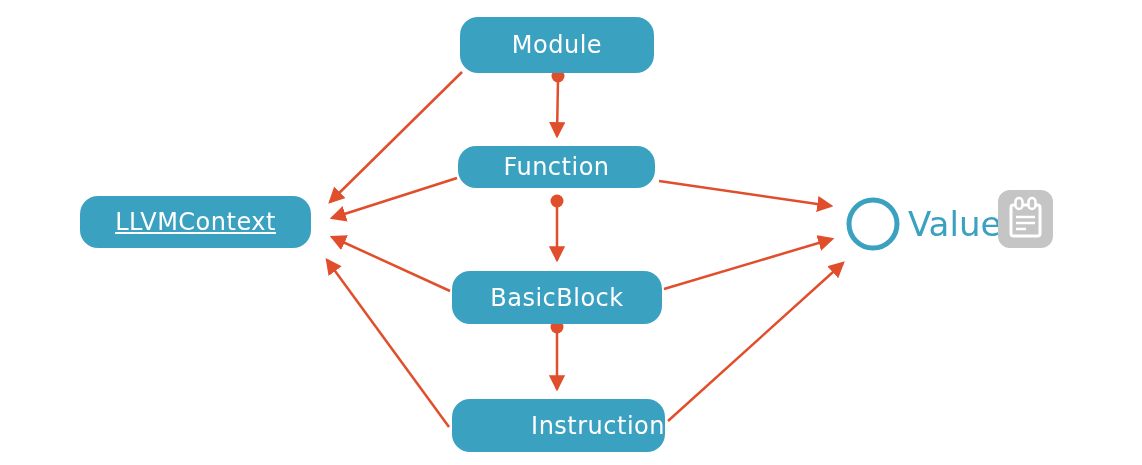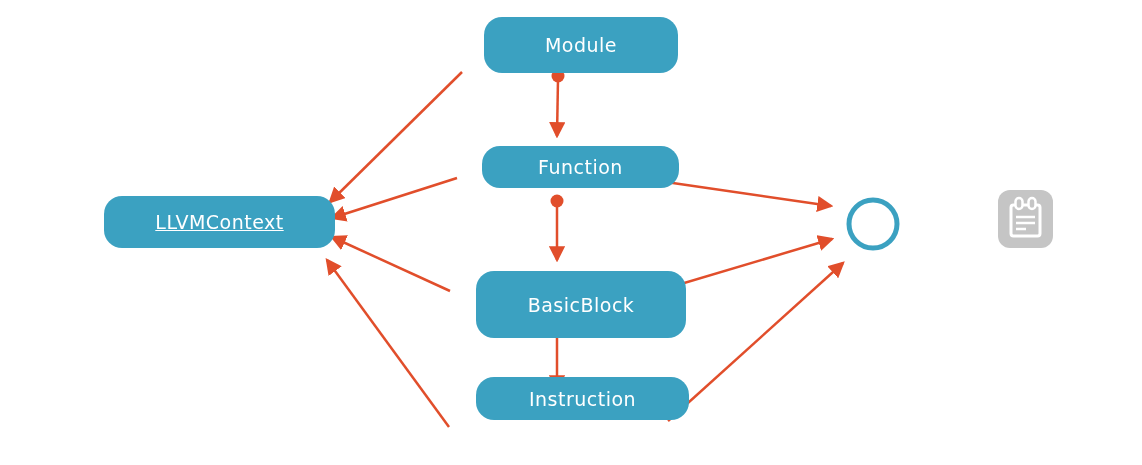--- a/index.html
+++ b/index.html
@@ -18,29 +18,28 @@
     overflow:hidden;
     font-family:"DejaVu Sans", sans-serif;
   }
   .edges{position:absolute;left:0;top:0;width:1142px;height:465px;}
   .node{
     position:absolute;
     background:var(--node_fill);
     border-radius:18px;
     display:flex;align-items:center;justify-content:center;
     color:var(--node_text);
-    font-size:19px;
+    font-size:24px;
     letter-spacing:0.5px;
     user-select:none;
-    margin-left:24px;
   }
   .node-module{left:460px;top:17px;width:194px;height:56px;}
   .node-function{left:458px;top:146px;width:197px;height:42px;}
-  .node-basicblock{left:452px;top:271px;width:210px;height:67px;}
-  .node-instruction{left:452px;top:377px;width:213px;height:43px;}
+  .node-basicblock{left:452px;top:271px;width:210px;height:53px;}
+  .node-instruction{left:452px;top:399px;width:213px;height:53px;justify-content:flex-end;}
   .node-llvmcontext{left:80px;top:196px;width:231px;height:52px;text-decoration:underline;}
   .value-label{
     position:absolute;left:908px;top:201px;width:90px;height:46px;
     display:flex;align-items:center;
     color:var(--value_text);
     font-size:34px;
   }
   .value-note{position:absolute;left:998px;top:190px;width:55px;height:58px;}
 </style>
 </head>
@@ -89,20 +88,23 @@
   <div class="node node-basicblock">
     <span>BasicBlock</span>
   </div>
   <div class="node node-instruction">
     <span>Instruction</span>
   </div>
   <div class="node node-llvmcontext">
     <span>LLVMContext</span>
   </div>
 
+  <div class="value-label">
+    <span>Value</span>
+  </div>
 
   <svg class="value-note" viewBox="0 0 55 58" xmlns="http://www.w3.org/2000/svg">
     <rect x="0" y="0" width="55" height="58" rx="12" fill="var(--icon_gray)"></rect>
     <rect x="13" y="15" width="29" height="31" rx="2.5" fill="none" stroke="#ffffff" stroke-width="3"></rect>
     <rect x="17.5" y="8" width="7" height="11" rx="3.5" fill="var(--icon_gray)" stroke="#ffffff" stroke-width="2.5"></rect>
     <rect x="30.5" y="8" width="7" height="11" rx="3.5" fill="var(--icon_gray)" stroke="#ffffff" stroke-width="2.5"></rect>
     <line x1="18" y1="27" x2="37" y2="27" stroke="#ffffff" stroke-width="2.5"></line>
     <line x1="18" y1="33" x2="37" y2="33" stroke="#ffffff" stroke-width="2.5"></line>
     <line x1="18" y1="39" x2="28" y2="39" stroke="#ffffff" stroke-width="2.5"></line>
   </svg>

